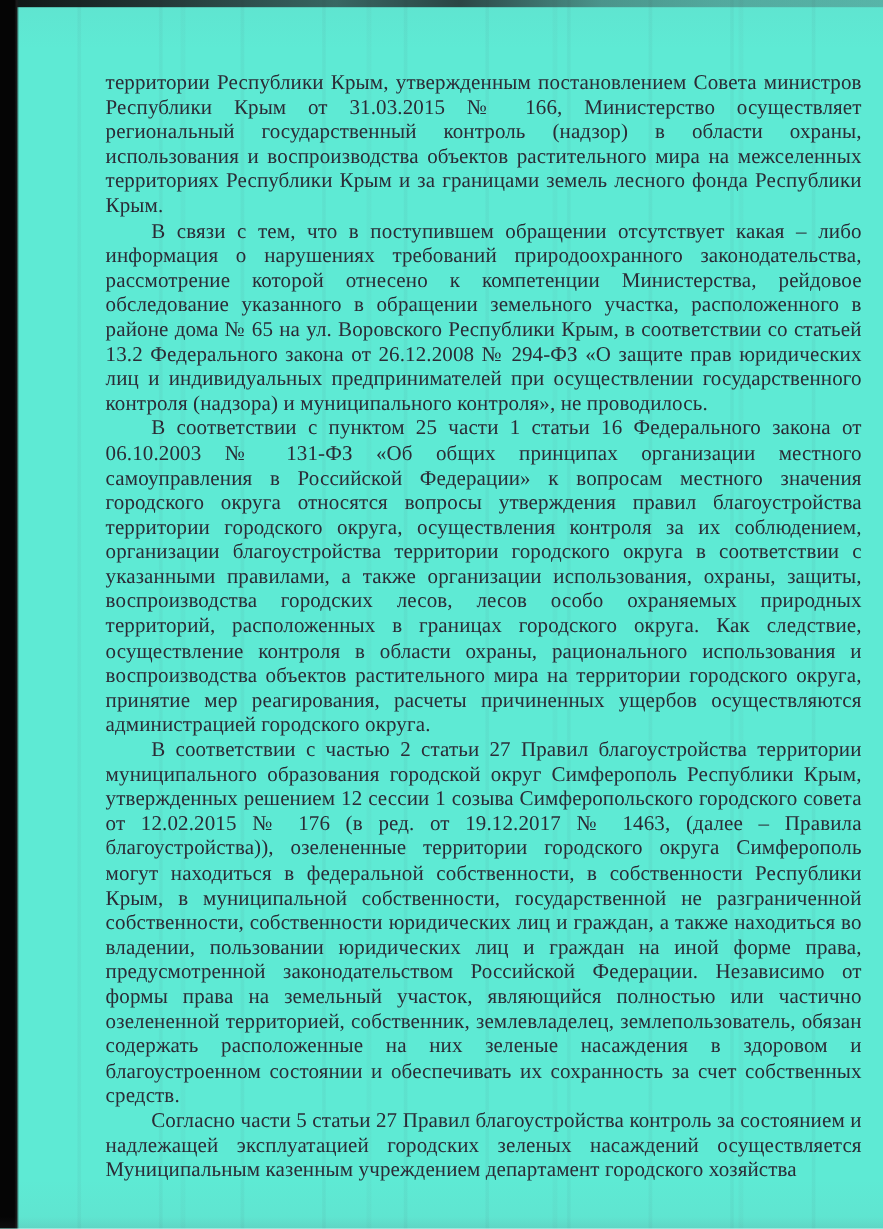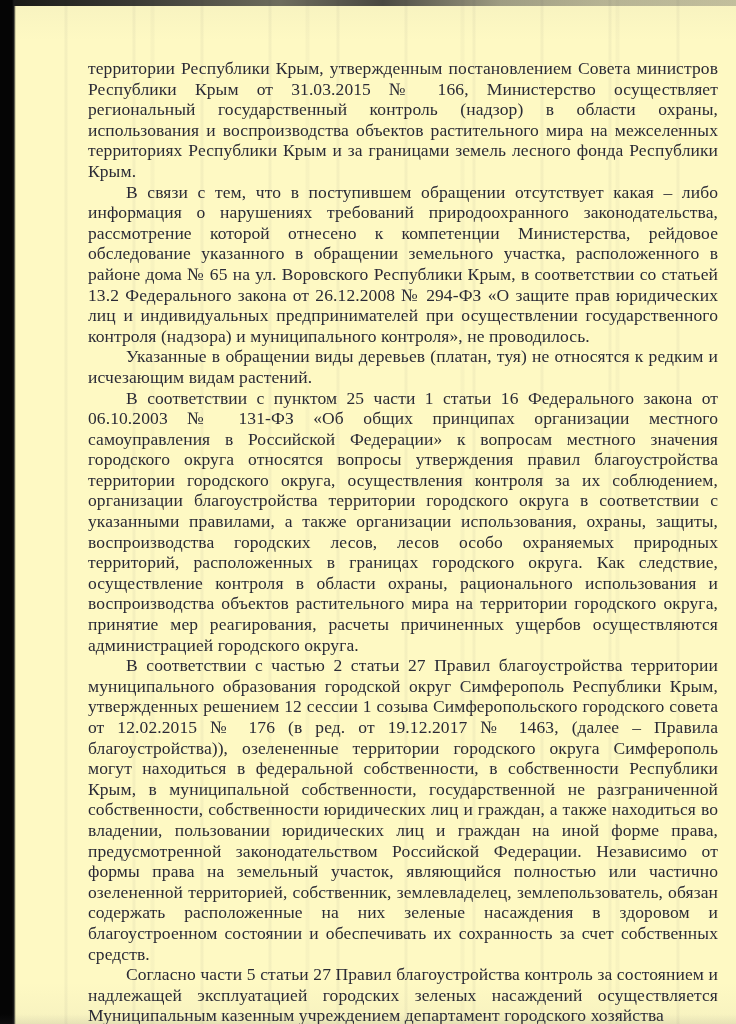--- a/index.html
+++ b/index.html
@@ -8,21 +8,21 @@
     width: 736px;
     height: 1024px;
     overflow: hidden;
     background: #ffffff;
     font-family: "Liberation Serif", serif;
   }
   .page {
     position: relative;
     width: 736px;
     height: 1024px;
-    background: #fef9c3;
+    background: #5eead4;
     overflow: hidden;
   }
   
   .streaks {
     position: absolute;
     inset: 0;
     background:
       repeating-linear-gradient(90deg,
         rgba(70,70,85,0.00) 0px,  rgba(70,70,85,0.00) 64px,
         rgba(70,70,85,0.05) 65px, rgba(70,70,85,0.05) 67px,
@@ -82,21 +82,20 @@
 </style>
 </head>
 <body>
 
 <div class="page">
   <div class="streaks"></div>
 
   <div class="text-block">
     <p class="para no-indent">территории Республики Крым, утвержденным постановлением Совета министров Республики Крым от 31.03.2015 № 166, Министерство осуществляет региональный государственный контроль (надзор) в области охраны, использования и воспроизводства объектов растительного мира на межселенных территориях Республики Крым и за границами земель лесного фонда Республики Крым.</p>
     <p class="para">В связи с тем, что в поступившем обращении отсутствует какая – либо информация о нарушениях требований природоохранного законодательства, рассмотрение которой отнесено к компетенции Министерства, рейдовое обследование указанного в обращении земельного участка, расположенного в районе дома № 65 на ул. Воровского Республики Крым, в соответствии со статьей 13.2 Федерального закона от 26.12.2008 № 294-ФЗ «О защите прав юридических лиц и индивидуальных предпринимателей при осуществлении государственного контроля (надзора) и муниципального контроля», не проводилось.</p>
-    <p class="para">Указанные в обращении виды деревьев (платан, туя) не относятся к редким и исчезающим видам растений.</p>
     <p class="para">В соответствии с пунктом 25 части 1 статьи 16 Федерального закона от 06.10.2003 № 131-ФЗ «Об общих принципах организации местного самоуправления в Российской Федерации» к вопросам местного значения городского округа относятся вопросы утверждения правил благоустройства территории городского округа, осуществления контроля за их соблюдением, организации благоустройства территории городского округа в соответствии с указанными правилами, а также организации использования, охраны, защиты, воспроизводства городских лесов, лесов особо охраняемых природных территорий, расположенных в границах городского округа. Как следствие, осуществление контроля в области охраны, рационального использования и воспроизводства объектов растительного мира на территории городского округа, принятие мер реагирования, расчеты причиненных ущербов осуществляются администрацией городского округа.</p>
     <p class="para">В соответствии с частью 2 статьи 27 Правил благоустройства территории муниципального образования городской округ Симферополь Республики Крым, утвержденных решением 12 сессии 1 созыва Симферопольского городского совета от 12.02.2015 № 176 (в ред. от 19.12.2017 № 1463, (далее – Правила благоустройства)), озелененные территории городского округа Симферополь могут находиться в федеральной собственности, в собственности Республики Крым, в муниципальной собственности, государственной не разграниченной собственности, собственности юридических лиц и граждан, а также находиться во владении, пользовании юридических лиц и граждан на иной форме права, предусмотренной законодательством Российской Федерации. Независимо от формы права на земельный участок, являющийся полностью или частично озелененной территорией, собственник, землевладелец, землепользователь, обязан содержать расположенные на них зеленые насаждения в здоровом и благоустроенном состоянии и обеспечивать их сохранность за счет собственных средств.</p>
     <p class="para">Согласно части 5 статьи 27 Правил благоустройства контроль за состоянием и надлежащей эксплуатацией городских зеленых насаждений осуществляется Муниципальным казенным учреждением департамент городского хозяйства</p>
   </div>
 
   <div class="edge-top"></div>
   <div class="edge-left"></div>
   <div class="edge-bottom"></div>
 </div>
 

